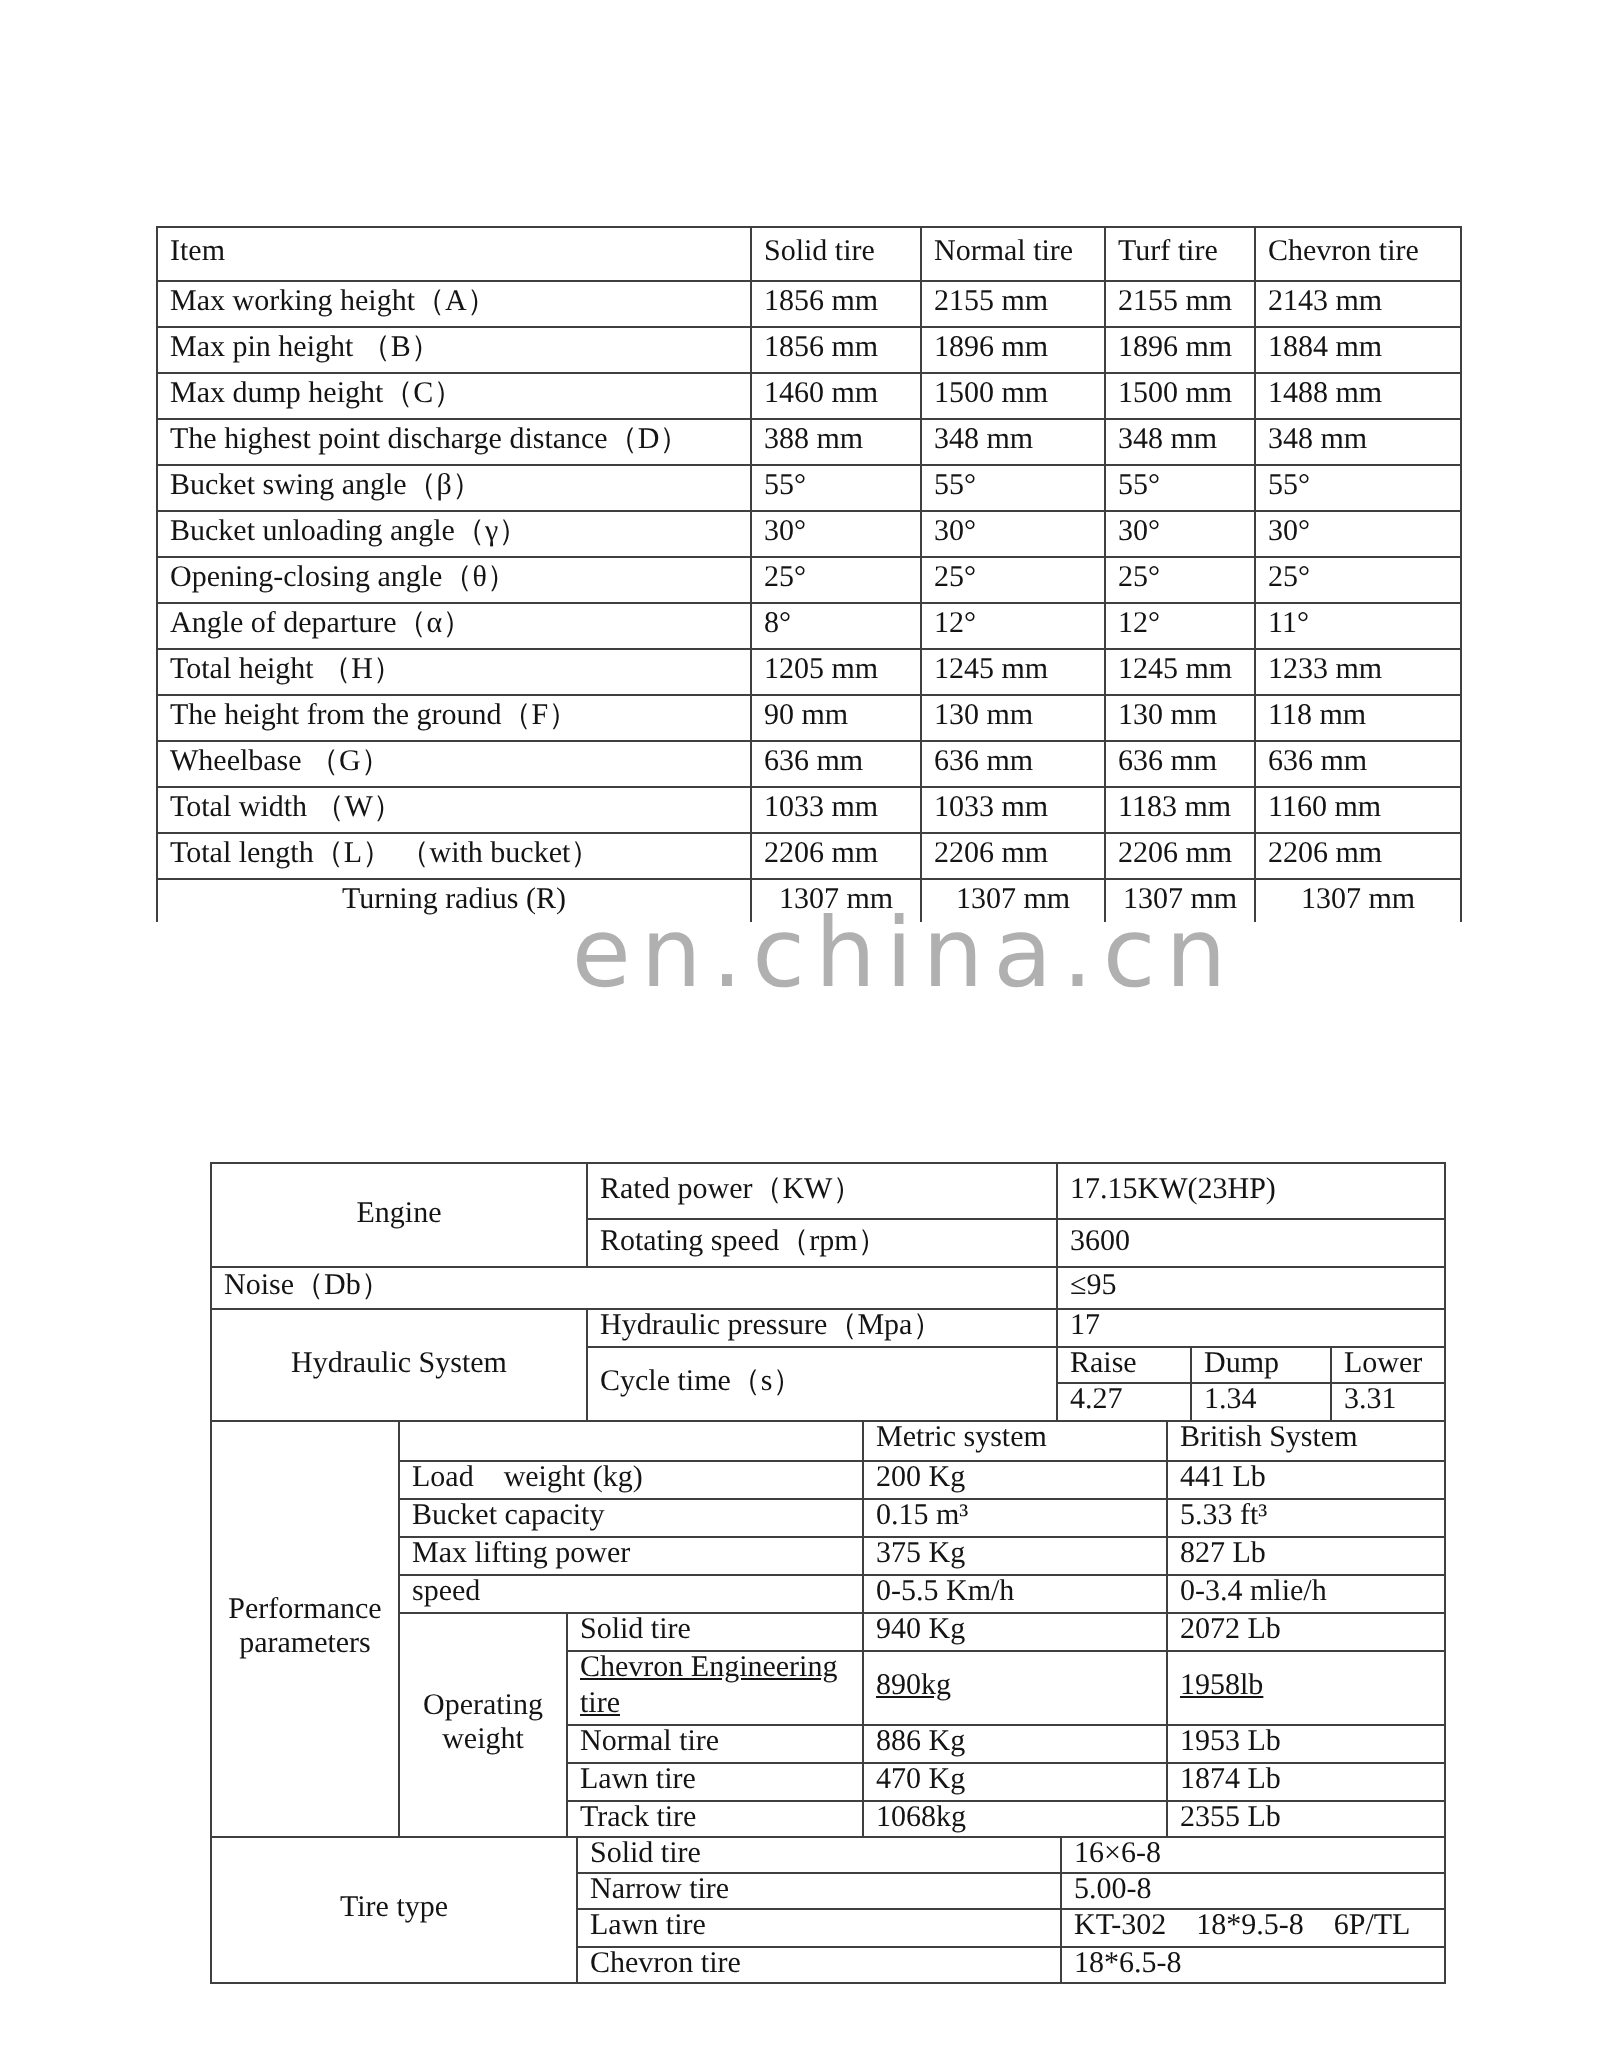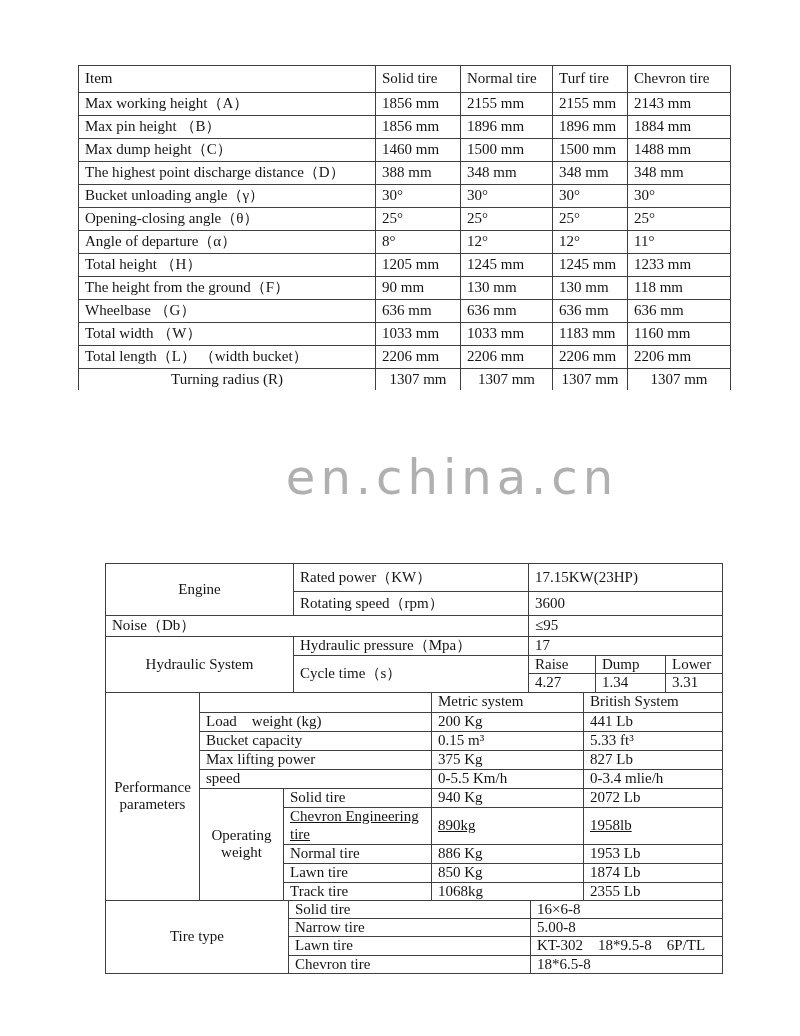--- a/index.html
+++ b/index.html
@@ -1,35 +1,35 @@
 <!DOCTYPE html>
 <html><head>
 <meta charset="utf-8">
 <style>
   html,body{margin:0;padding:0;}
   body{
     width:800px;height:1036px;background:#ffffff;position:relative;
     font-family:"Liberation Serif","DejaVu Serif",serif;color:#141414;
     -webkit-font-smoothing:antialiased;
   }
-  table{border-collapse:collapse;table-layout:fixed;}
+  table{border-collapse:collapse;table-layout:fixed;margin-top:48px;}
   td{
     border:1px solid #3f3f3f;padding:0 6px;font-size:15px;
     vertical-align:middle;overflow:hidden;line-height:1.15;
   }
   .c{text-align:left;}
   
   #spec-table{position:absolute;left:78px;top:65px;width:652px;}
   #spec-table td{white-space:nowrap;}
   #spec-table tr{height:23px;}
   #spec-table tr:first-child{height:27px;}
   #spec-table tr:last-child{height:21px;}
   #spec-table tr:last-child td{border-bottom:none;text-align:center;}
   
-  #params{position:absolute;left:95px;top:563px;width:617px;padding-left:10px;}
+  #params{position:absolute;left:95px;top:533px;width:617px;padding-left:10px;}
   #params table{width:617px;}
   #params-b,#params-c{margin-top:-1px;}
   #params-a tr:nth-child(1){height:28px;}
   #params-a tr:nth-child(2){height:24px;}
   #params-a tr:nth-child(3){height:21px;}
   #params-a tr:nth-child(4){height:19px;}
   #params-a tr:nth-child(5){height:18px;}
   #params-a tr:nth-child(6){height:14px;}
   #params-b tr{height:19px;}
   #params-b tr:nth-child(1){height:20px;}
@@ -90,20 +90,27 @@
           <td>1488 mm</td>
         </tr>
         <tr>
           <td>The highest point discharge distance（D）</td>
           <td>388 mm</td>
           <td>348 mm</td>
           <td>348 mm</td>
           <td>348 mm</td>
         </tr>
         <tr>
+          <td>Bucket swing angle（β）</td>
+          <td>55°</td>
+          <td>55°</td>
+          <td>55°</td>
+          <td>55°</td>
+        </tr>
+        <tr>
           <td>Bucket unloading angle（γ）</td>
           <td>30°</td>
           <td>30°</td>
           <td>30°</td>
           <td>30°</td>
         </tr>
         <tr>
           <td>Opening-closing angle（θ）</td>
           <td>25°</td>
           <td>25°</td>
@@ -139,21 +146,21 @@
           <td>636 mm</td>
         </tr>
         <tr>
           <td>Total width （W）</td>
           <td>1033 mm</td>
           <td>1033 mm</td>
           <td>1183 mm</td>
           <td>1160 mm</td>
         </tr>
         <tr>
-          <td>Total length（L） （width bucket）</td>
+          <td>Total length（L） （with bucket）</td>
           <td>2206 mm</td>
           <td>2206 mm</td>
           <td>2206 mm</td>
           <td>2206 mm</td>
         </tr>
         <tr>
           <td>Turning radius (R)</td>
           <td>1307 mm</td>
           <td>1307 mm</td>
           <td>1307 mm</td>
@@ -249,21 +256,21 @@
             <td>890kg</td>
             <td>1958lb</td>
           </tr>
           <tr>
             <td>Normal tire</td>
             <td>886 Kg</td>
             <td>1953 Lb</td>
           </tr>
           <tr>
             <td>Lawn tire</td>
-            <td>850 Kg</td>
+            <td>470 Kg</td>
             <td>1874 Lb</td>
           </tr>
           <tr>
             <td>Track tire</td>
             <td>1068kg</td>
             <td>2355 Lb</td>
           </tr>
         </tbody>
     </table>
     <table id="params-c">

